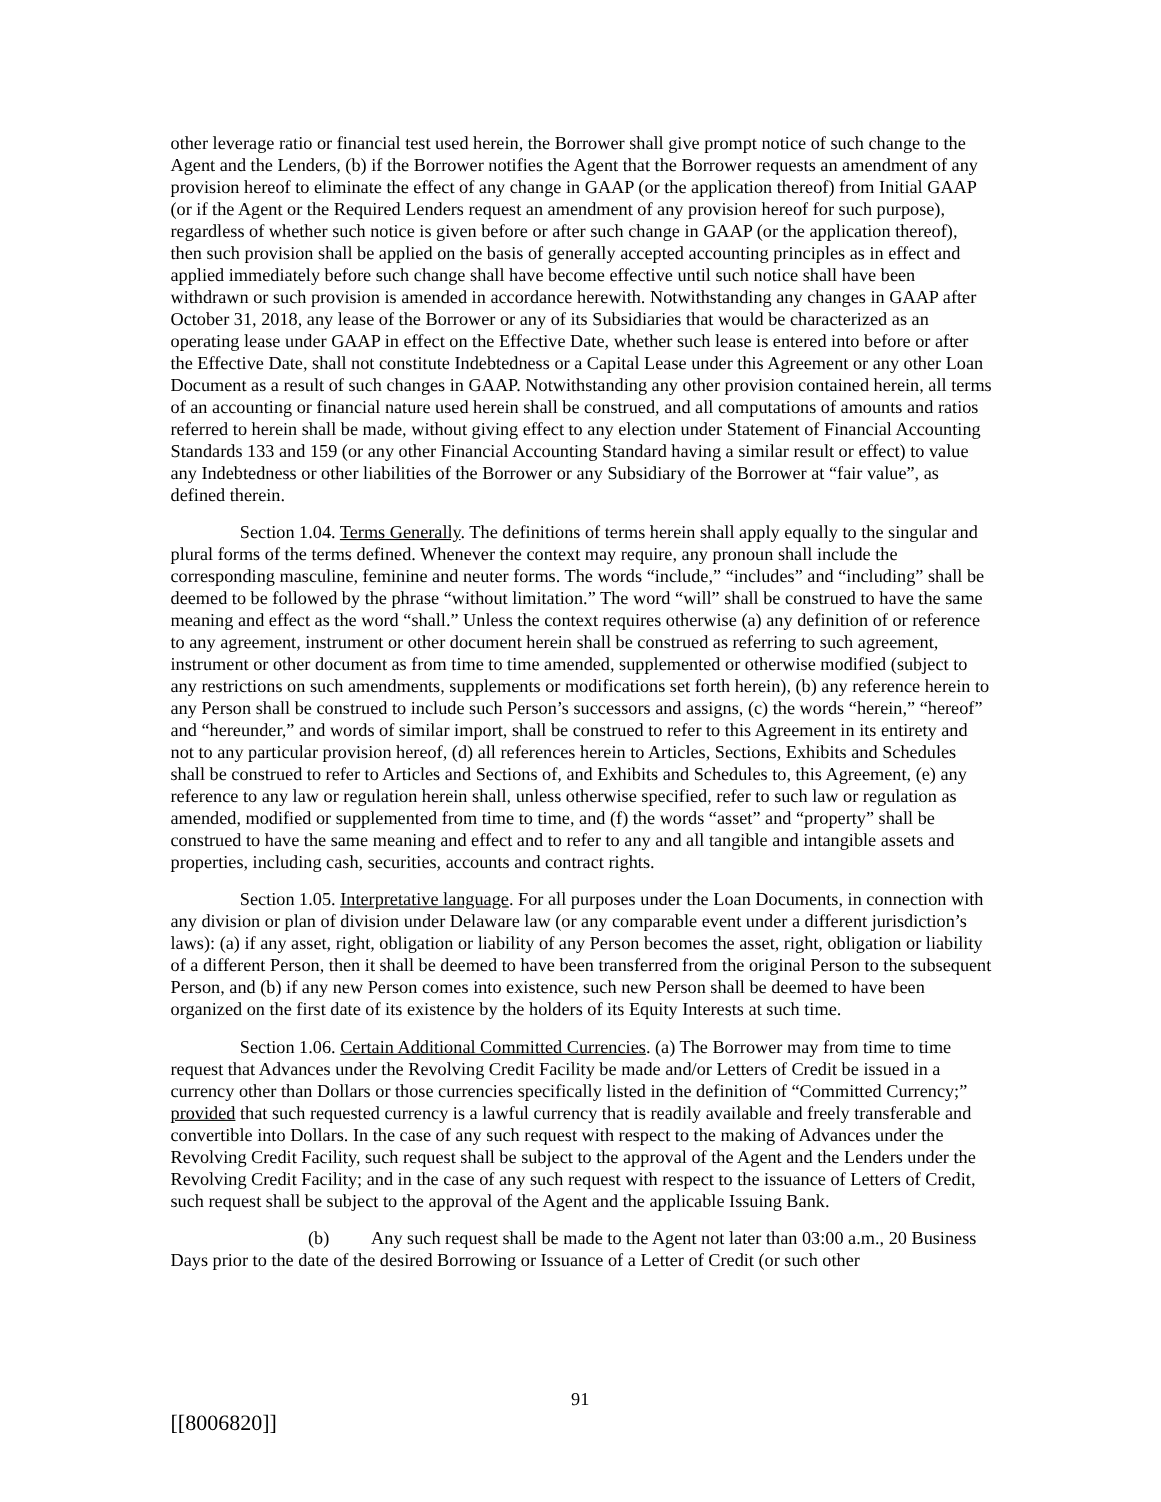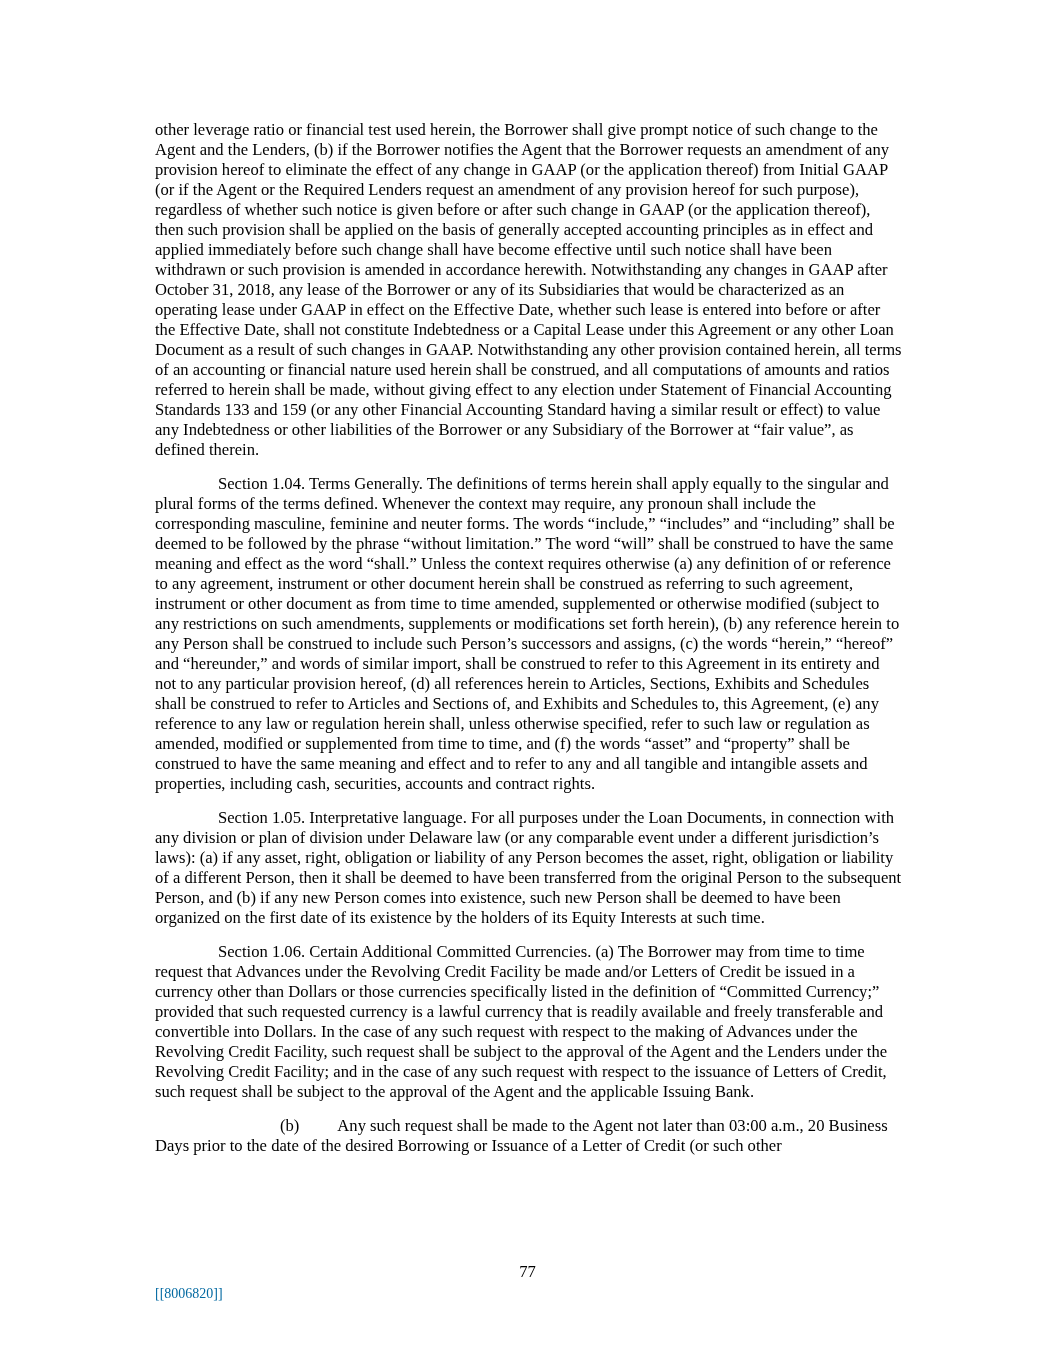--- a/index.html
+++ b/index.html
@@ -29,50 +29,51 @@
     margin: 0 0 14px 0;
     text-align: left;
   }
   .para.section-indent {
     text-indent: 63px;
   }
   .para.sub-indent {
     text-indent: 125px;
   }
   .u {
+    text-decoration: underline;
   }
   .tab {
     display: inline-block;
     height: 1px;
   }
   .page-number {
     position: absolute;
     left: 0;
     top: 1262px;
     width: 1055px;
     text-align: center;
     font-family: "Liberation Serif", "DejaVu Serif", serif;
     font-size: 16.6px;
     color: #000000;
   }
   .footer-tag {
     position: absolute;
     left: 155px;
     top: 1284px;
     font-family: "Liberation Serif", "DejaVu Serif", serif;
-    font-size: 14px;
-    color: #0369a1;
+    font-size: 20px;
+    color: #000000;
   }
 </style>
 </head>
 <body>
 
 <div class="page">
   <div class="content" id="doc-body">
       <p class="para"><span>other leverage ratio or financial test used herein, the Borrower shall give prompt notice of such change to the Agent and the Lenders, (b) if the Borrower notifies the Agent that the Borrower requests an amendment of any provision hereof to eliminate the effect of any change in GAAP (or the application thereof) from Initial GAAP (or if the Agent or the Required Lenders request an amendment of any provision hereof for such purpose), regardless of whether such notice is given before or after such change in GAAP (or the application thereof), then such provision shall be applied on the basis of generally accepted accounting principles as in effect and applied immediately before such change shall have become effective until such notice shall have been withdrawn or such provision is amended in accordance herewith. Notwithstanding any changes in GAAP after October 31, 2018, any lease of the Borrower or any of its Subsidiaries that would be characterized as an operating lease under GAAP in effect on the Effective Date, whether such lease is entered into before or after the Effective Date, shall not constitute Indebtedness or a Capital Lease under this Agreement or any other Loan Document as a result of such changes in GAAP. Notwithstanding any other provision contained herein, all terms of an accounting or financial nature used herein shall be construed, and all computations of amounts and ratios referred to herein shall be made, without giving effect to any election under Statement of Financial Accounting Standards 133 and 159 (or any other Financial Accounting Standard having a similar result or effect) to value any Indebtedness or other liabilities of the Borrower or any Subsidiary of the Borrower at “fair value”, as defined therein.</span></p>
       <p class="para section-indent"><span>Section 1.04. </span><span class="u">Terms Generally</span><span>. The definitions of terms herein shall apply equally to the singular and plural forms of the terms defined. Whenever the context may require, any pronoun shall include the corresponding masculine, feminine and neuter forms. The words “include,” “includes” and “including” shall be deemed to be followed by the phrase “without limitation.” The word “will” shall be construed to have the same meaning and effect as the word “shall.” Unless the context requires otherwise (a) any definition of or reference to any agreement, instrument or other document herein shall be construed as referring to such agreement, instrument or other document as from time to time amended, supplemented or otherwise modified (subject to any restrictions on such amendments, supplements or modifications set forth herein), (b) any reference herein to any Person shall be construed to include such Person’s successors and assigns, (c) the words “herein,” “hereof” and “hereunder,” and words of similar import, shall be construed to refer to this Agreement in its entirety and not to any particular provision hereof, (d) all references herein to Articles, Sections, Exhibits and Schedules shall be construed to refer to Articles and Sections of, and Exhibits and Schedules to, this Agreement, (e) any reference to any law or regulation herein shall, unless otherwise specified, refer to such law or regulation as amended, modified or supplemented from time to time, and (f) the words “asset” and “property” shall be construed to have the same meaning and effect and to refer to any and all tangible and intangible assets and properties, including cash, securities, accounts and contract rights.</span></p>
       <p class="para section-indent"><span>Section 1.05. </span><span class="u">Interpretative language</span><span>. For all purposes under the Loan Documents, in connection with any division or plan of division under Delaware law (or any comparable event under a different jurisdiction’s laws): (a) if any asset, right, obligation or liability of any Person becomes the asset, right, obligation or liability of a different Person, then it shall be deemed to have been transferred from the original Person to the subsequent Person, and (b) if any new Person comes into existence, such new Person shall be deemed to have been organized on the first date of its existence by the holders of its Equity Interests at such time.</span></p>
       <p class="para section-indent"><span>Section 1.06. </span><span class="u">Certain Additional Committed Currencies</span><span>. (a) The Borrower may from time to time request that Advances under the Revolving Credit Facility be made and/or Letters of Credit be issued in a currency other than Dollars or those currencies specifically listed in the definition of “Committed Currency;” </span><span class="u">provided</span><span> that such requested currency is a lawful currency that is readily available and freely transferable and convertible into Dollars. In the case of any such request with respect to the making of Advances under the Revolving Credit Facility, such request shall be subject to the approval of the Agent and the Lenders under the Revolving Credit Facility; and in the case of any such request with respect to the issuance of Letters of Credit, such request shall be subject to the approval of the Agent and the applicable Issuing Bank.</span></p>
       <p class="para sub-indent"><span>(b)</span><span class="tab" style="width: 38px;"></span><span>Any such request shall be made to the Agent not later than 03:00 a.m., 20 Business Days prior to the date of the desired Borrowing or Issuance of a Letter of Credit (or such other</span></p>
     </div>
-  <div class="page-number">77</div>
+  <div class="page-number">91</div>
   <div class="footer-tag">[[8006820]]</div>
 </div>
 
 </body></html>

